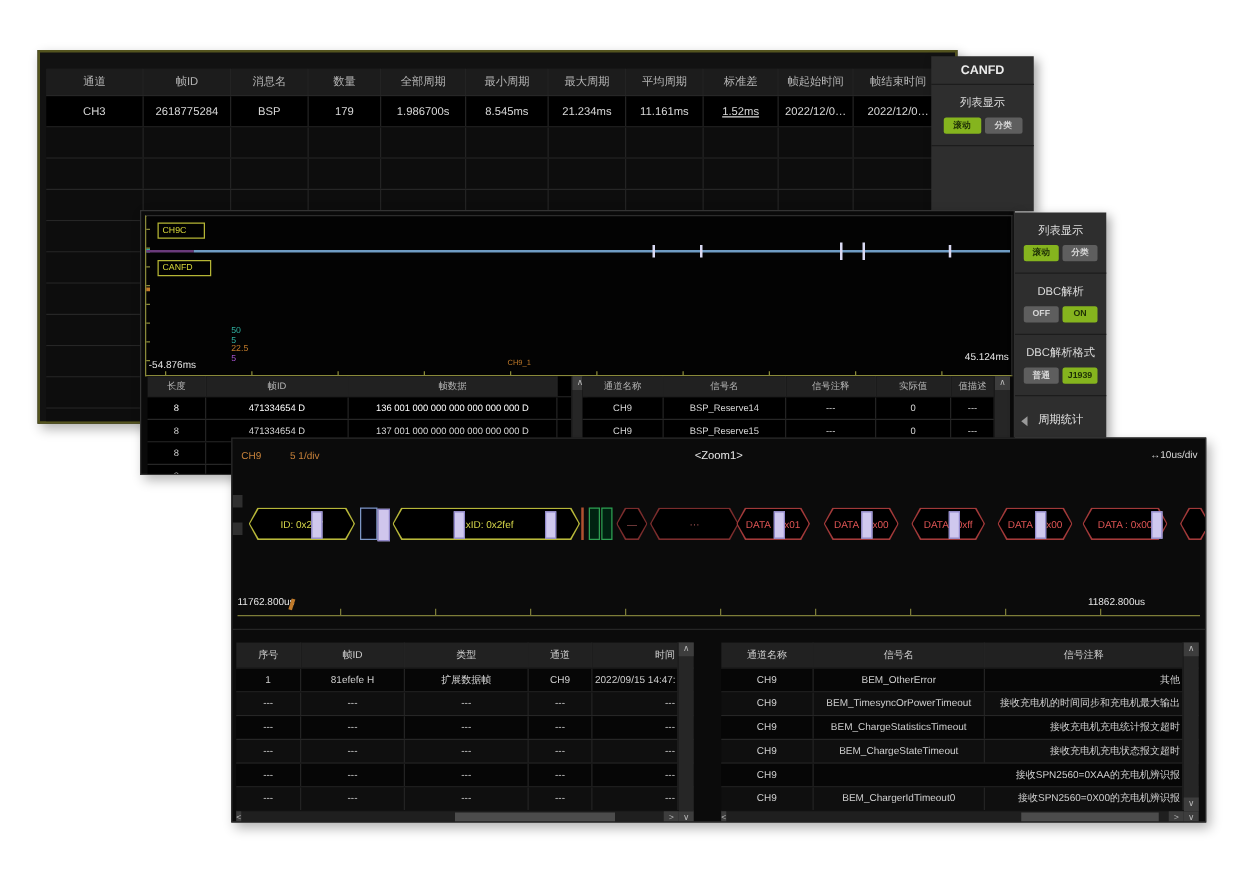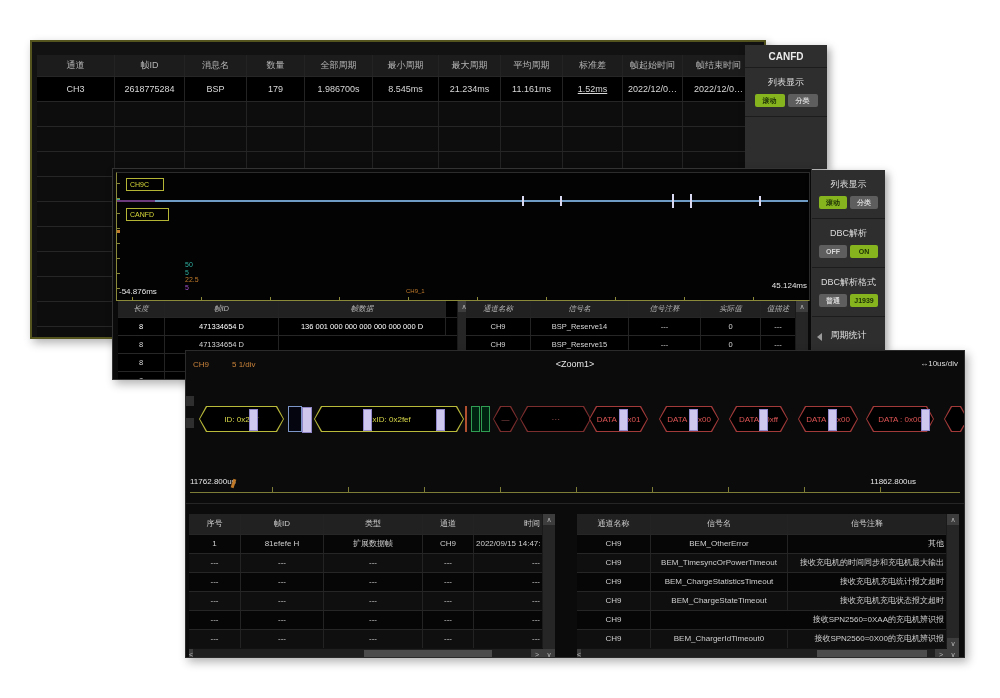--- a/index.html
+++ b/index.html
@@ -48,21 +48,21 @@
            line-height:9px;padding:1px 14px 1px 3px;background:rgba(0,0,0,.4);}
   .sigline{position:absolute;height:2px;}
   .pulse{position:absolute;width:2px;background:#d9d9f2;}
   .chandot{position:absolute;width:3px;height:3px;}
   #scale-stack{position:absolute;left:68px;top:88px;font-size:7px;line-height:7.5px;}
   .tlabel{position:absolute;color:#e6e6e6;font-size:8px;}
   .tick-b{position:absolute;width:1px;height:3px;background:#8a8a3a;}
   .tick-l{position:absolute;height:1px;width:3px;background:#8a8a3a;left:0;}
   #marker-ch91{position:absolute;color:#c07a2a;font-size:6px;}
   .smalltbl .trow{height:17px;background:#000;}
-  .smalltbl .trow.thead{height:16px;font-style:italic;}
+  .smalltbl .trow.thead{height:16px;}
   .smalltbl .tcell{font-size:7.5px;line-height:17px;}
   .smalltbl .thead .tcell{line-height:16px;}
   #wave-frames{position:absolute;left:5px;top:132px;width:340px;}
   #wave-signals{position:absolute;left:353px;top:132px;width:342px;}
   .vscroll{position:absolute;top:0;bottom:0;width:12px;background:#262626;border-left:1px solid #1a1a1a;}
   .sarrow{background:#3d3d3d;color:#b8b8b8;font-size:7px;text-align:center;height:11px;line-height:11px;}
   
   #zoom-win{left:185px;top:350px;width:778px;height:306px;background:#0b0b0b;border:1px solid #2b2b2b;}
   #zoom-title{position:absolute;left:0;right:0;top:8px;text-align:center;color:#e8e8e8;font-size:9px;}
   #zoom-div{position:absolute;right:6px;top:8px;color:#dcdcdc;font-size:8px;}
@@ -330,20 +330,21 @@
         <div class="tcell" style="width: 167px;">帧数据</div>
       </div>
       <div class="trow sel">
         <div class="tcell" style="width: 47px;">8</div>
         <div class="tcell" style="width: 114px;">471334654 D</div>
         <div class="tcell" style="width: 167px;">136 001 000 000 000 000 000 000 D</div>
       </div>
       <div class="trow">
         <div class="tcell" style="width: 47px;">8</div>
         <div class="tcell" style="width: 114px;">471334654 D</div>
+        <div class="tcell" style="width: 167px;">137 001 000 000 000 000 000 000 D</div>
       </div>
       <div class="trow">
         <div class="tcell" style="width: 47px;">8</div>
         <div class="tcell" style="width: 114px;">471334654 D</div>
         <div class="tcell" style="width: 167px;">138 001 000 000 000 000 000 000 D</div>
       </div>
       <div class="trow">
         <div class="tcell" style="width: 47px;">8</div>
         <div class="tcell" style="width: 114px;">471334654 D</div>
         <div class="tcell" style="width: 167px;">139 001 000 000 000 000 000 000 D</div>

